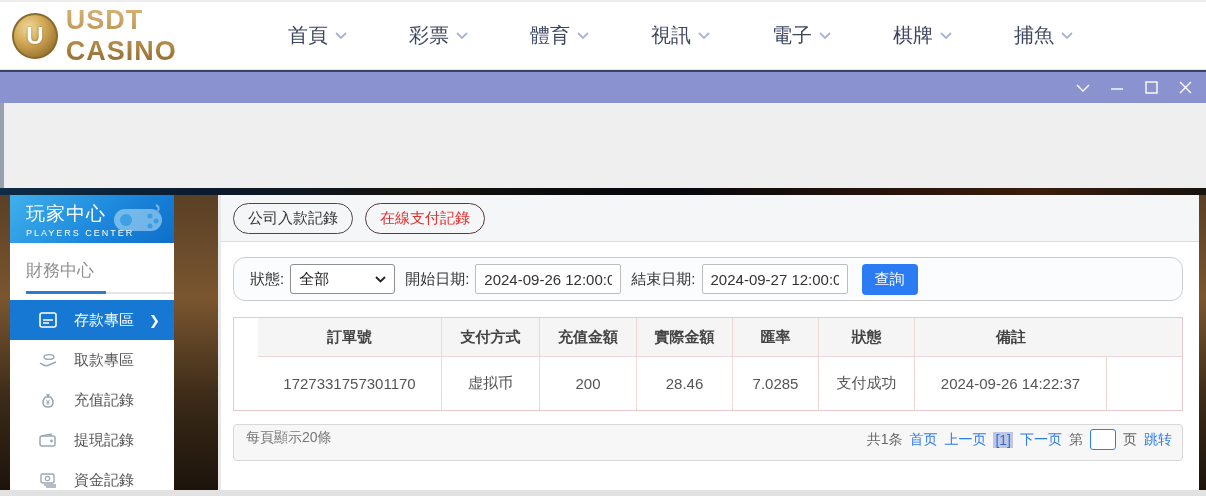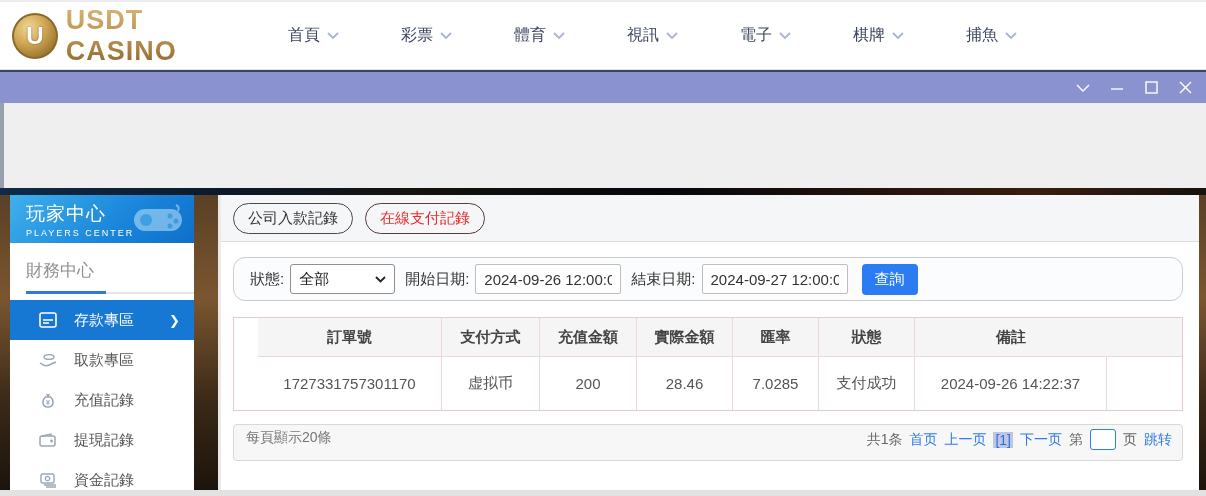--- a/index.html
+++ b/index.html
@@ -13,21 +13,21 @@
   .logo-wrap { display:flex; align-items:center; margin-left:12px; width:250px; }
   .logo-coin { width:46px; height:46px; border-radius:50%;
                background:radial-gradient(circle at 35% 30%, #f0d79a 0%, #d2a855 40%, #9a742f 80%, #6e5120 100%);
                border:2px solid #8a6a2c; display:flex; align-items:center; justify-content:center;
                color:#fff; font-weight:bold; font-size:24px; text-shadow:0 0 2px #7a5a24; }
   .logo-text { margin-left:8px; font-size:27px; font-weight:bold; letter-spacing:1px;
                background:linear-gradient(180deg,#d8b679 0%,#b98f4a 55%,#8a6730 100%);
                -webkit-background-clip:text; background-clip:text; color:transparent; }
   .nav-items { display:flex; align-items:center; margin-left:26px; }
   .nav-item { display:flex; align-items:center; margin-right:62px; cursor:pointer; }
-  .nav-item .lbl { font-size:16px; color:#3d4660;font-family:Liberation Mono, monospace; }
+  .nav-item .lbl { font-size:20px; color:#3d4660;font-family:Liberation Mono, monospace; }
   .nav-item svg { margin-left:7px; }
 
   
   .titlebar { position:absolute; left:0; top:70px; width:1206px; height:33px;
               background:#8a93d0; border-top:2px solid #3c4263;
               display:flex; align-items:center; justify-content:flex-end; }
   .win-btn { width:30px; height:24px; display:flex; align-items:center; justify-content:center;
              margin-right:4px; cursor:pointer; }
   .win-btn:last-child { margin-right:6px; }
 
@@ -36,21 +36,21 @@
               border-left:4px solid #96a1ad; }
   .darkstrip { position:absolute; left:0; top:188px; width:1206px; height:7px;
                background:linear-gradient(90deg,#0e2c47 0%,#0b1a2c 18%,#15120c 35%,#05070d 55%,#23120a 72%,#3a1d0e 86%,#17130d 100%); }
 
   
   .contentband { position:absolute; left:0; top:195px; width:1206px; height:295px;
                  background:linear-gradient(180deg,#5a4026 0%,#7a5630 35%,#3a2917 70%,#1c140c 100%); }
   .bottomstrip { position:absolute; left:0; top:490px; width:1206px; height:6px; background:#e2e2e2; }
 
   
-  .sidebar { position:absolute; left:10px; top:195px; width:184px; height:295px; background:#fff; }
+  .sidebar { position:absolute; left:10px; top:195px; width:164px; height:295px; background:#fff; }
   .sb-header { position:relative; height:48px; overflow:hidden;
                background:linear-gradient(135deg,#3fb0ec 0%,#1a85da 60%,#0f6fc9 100%);
                color:#fff; padding:6px 0 0 16px; }
   .sb-title { font-size:19px; letter-spacing:1px; }
   .sb-sub { font-size:9px; letter-spacing:2px; margin-top:1px; }
   .sb-pad { position:absolute; right:8px; top:4px; opacity:.55; }
   .sb-section { padding:16px 0 0 16px; }
   .sb-section-label { font-size:17px; color:#8f8f8f; }
   .sb-underline { margin-top:10px; height:2px; background:#e6e6e6; position:relative; }
   .sb-underline::before { content:""; position:absolute; left:0; top:-1px; width:80px; height:3px; background:#2e7cd0; }

